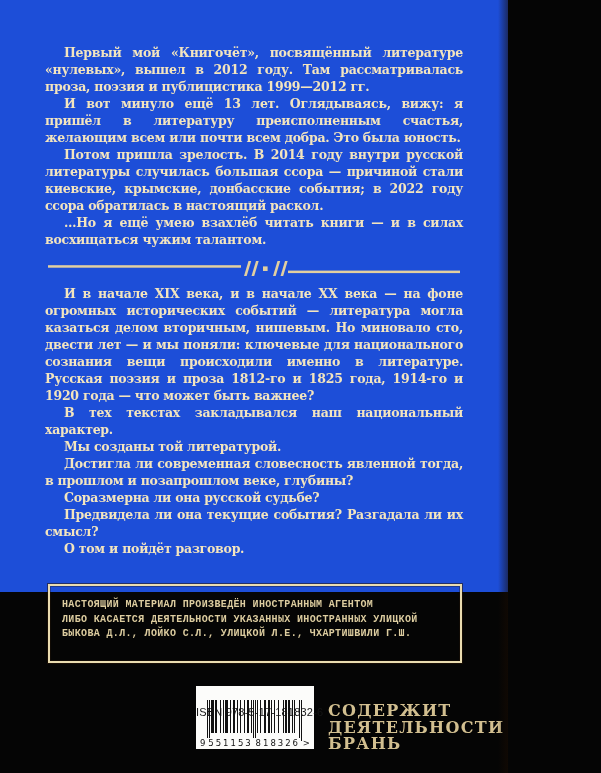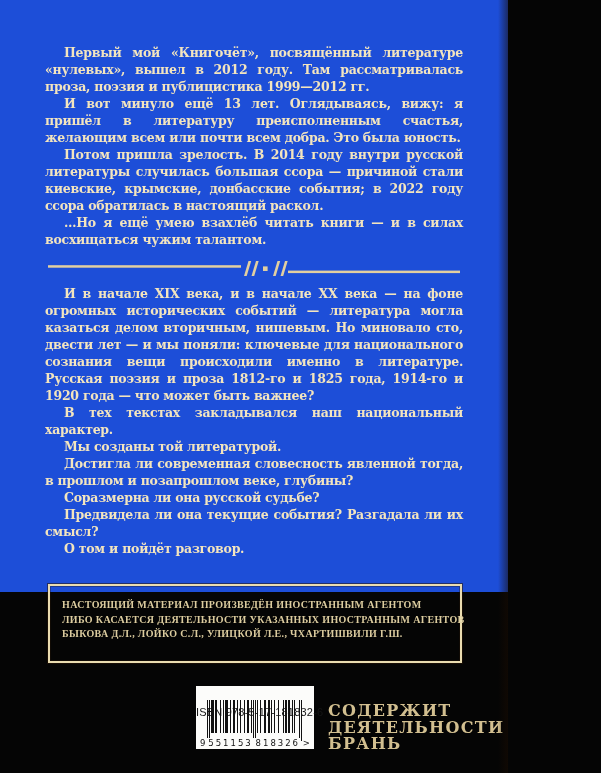--- a/index.html
+++ b/index.html
@@ -20,21 +20,21 @@
 
   
   .divider{position:absolute;left:48px;top:259px;width:412px;height:20px;}
   .divider svg{display:block;}
 
   
   .agent-box{position:absolute;left:48px;top:584px;width:414px;height:79px;
              box-sizing:border-box;border:2px solid #EADCB0;
              box-shadow:0 0 0 1px rgba(40,22,6,.55), inset 0 0 0 1px rgba(40,22,6,.35);
              padding:12px 8px 0 12px;}
-  .agent-box .line{font-family:Liberation Serif, serif;font-weight:bold;
+  .agent-box .line{font-family:Liberation Mono, monospace;font-weight:bold;
                    font-size:10px;line-height:14.6px;letter-spacing:.35px;
                    color:#DCCC9F;white-space:nowrap;}
 
   
   .barcode{position:absolute;left:196px;top:686px;width:118px;height:63px;
            background:#FCFCFA;box-sizing:border-box;}
   .isbn{font-family:"Liberation Sans",sans-serif;font-size:11px;letter-spacing:.2px;
         color:#151515;text-align:center;margin-top:20px;white-space:nowrap;}
   .bars{position:absolute;left:11px;top:14px;height:41px;display:flex;align-items:flex-start;}
   .bars i{display:block;width:1px;height:33px;}
@@ -82,21 +82,21 @@
         <p>В тех текстах закладывался наш национальный характер.</p>
         <p>Мы созданы той литературой.</p>
         <p>Достигла ли современная словесность явленной тогда, в прошлом и позапрошлом веке, глубины?</p>
         <p>Соразмерна ли она русской судьбе?</p>
         <p>Предвидела ли она текущие события? Разгадала ли их смысл?</p>
         <p>О том и пойдёт разговор.</p>
       </div>
 
     <div class="agent-box">
         <div class="line">НАСТОЯЩИЙ МАТЕРИАЛ ПРОИЗВЕДЁН ИНОСТРАННЫМ АГЕНТОМ</div>
-        <div class="line">ЛИБО КАСАЕТСЯ ДЕЯТЕЛЬНОСТИ УКАЗАННЫХ ИНОСТРАННЫМ АГЕНТОВ</div>
+        <div class="line">ЛИБО КАСАЕТСЯ ДЕЯТЕЛЬНОСТИ УКАЗАННЫХ ИНОСТРАННЫХ УЛИЦКОЙ</div>
         <div class="line">БЫКОВА Д.Л., ЛОЙКО С.Л., УЛИЦКОЙ Л.Е., ЧХАРТИШВИЛИ Г.Ш.</div>
       </div>
 
     <div class="barcode">
       <div class="isbn">ISBN 978-5-17-181832-6</div>
       <div class="bars">
           <i class="b g"></i>
           <i class=" g"></i>
           <i class="b g"></i>
           <i class=""></i>

